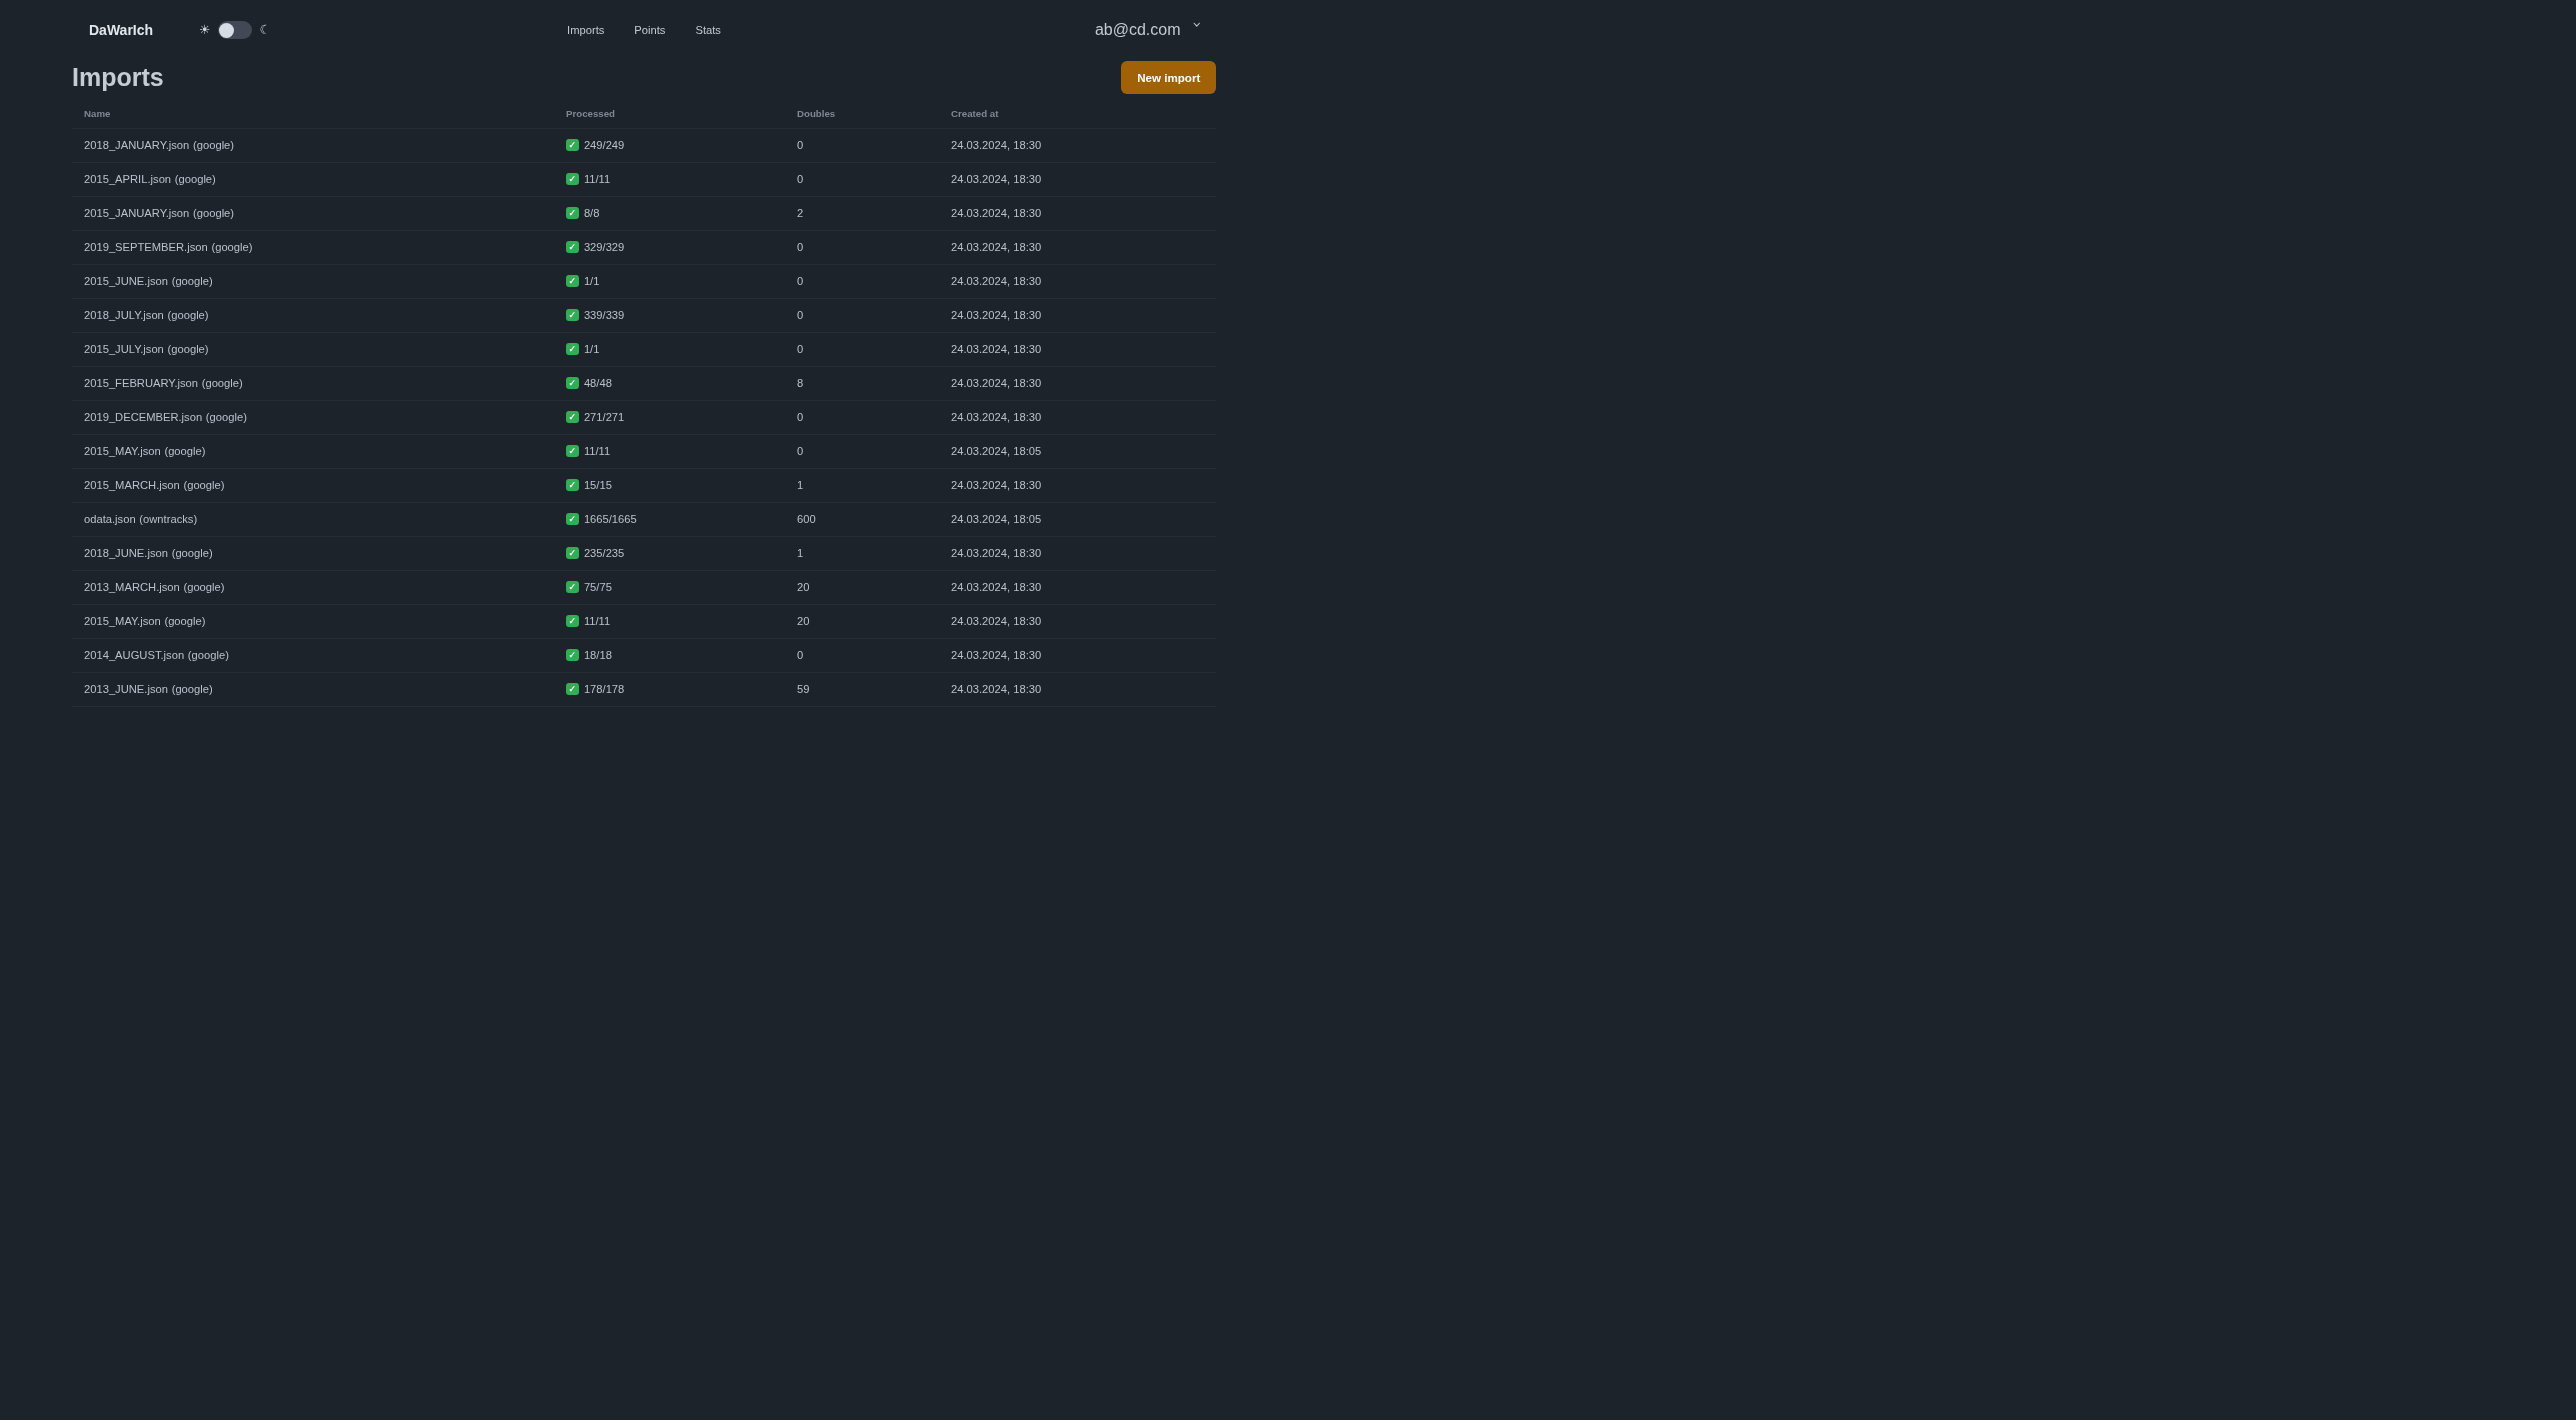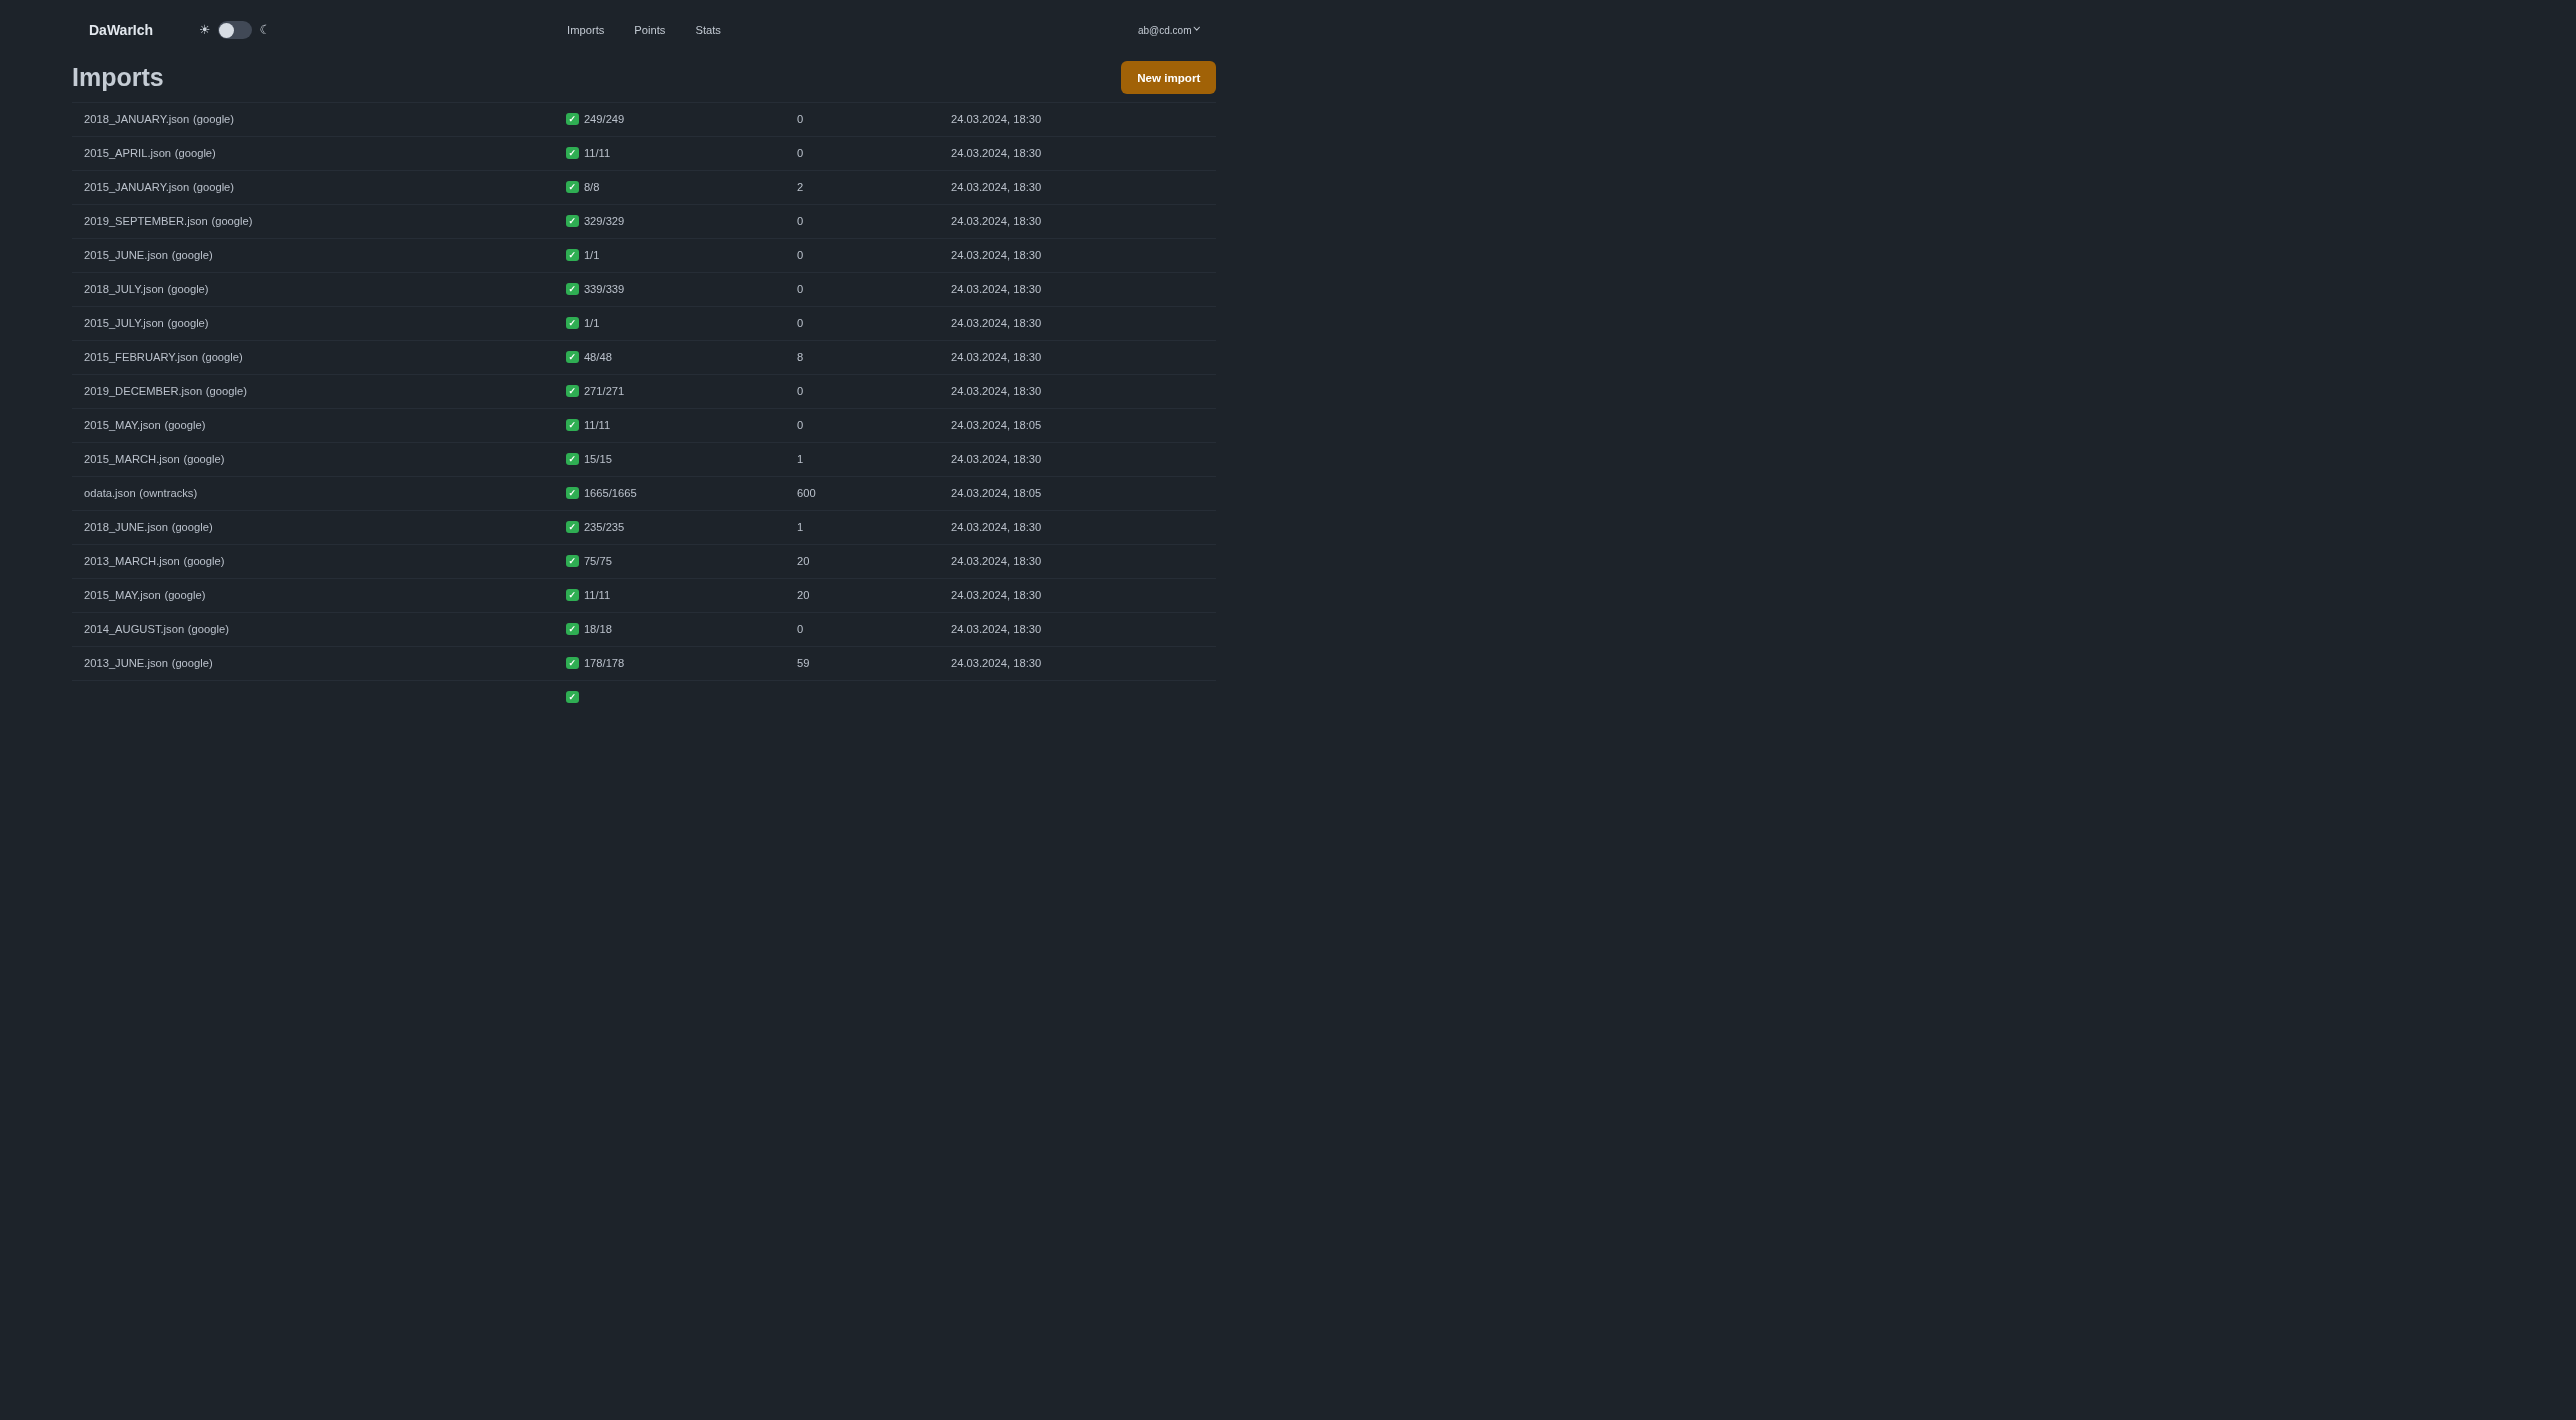--- a/index.html
+++ b/index.html
@@ -61,22 +61,22 @@
     transform: translateX(-50%);
     display: flex;
     gap: 30px;
     font-size: 11.2px;
     color: #c3cad3;
   }
   .nav-link { cursor: pointer; }
   .user-menu {
     margin-left: auto;
     display: flex;
-    gap: 1px;
-    font-size: 10px;
+    gap: 12px;
+    font-size: 16px;
     color: #c3cad3;
     cursor: pointer;
   }
   .chevron-down {
     width: 7.5px;
     height: 7.5px;
     display: inline-block;
   }
 
   
@@ -178,20 +178,26 @@
 </div>
 
 <div class="content">
 
   <div class="page-header">
     <h1 class="page-title">Imports</h1>
     <button class="btn-primary">New import</button>
   </div>
 
   <div class="table">
+    <div class="table-header">
+      <div class="cell">Name</div>
+      <div class="cell">Processed</div>
+      <div class="cell">Doubles</div>
+      <div class="cell">Created at</div>
+    </div>
     <div id="table-body">
         <div class="table-row">
           <div class="cell name-cell"><a class="file-link">2018_JANUARY.json</a><span class="file-source">(google)</span></div>
           <div class="cell processed-cell">
             <span class="check-badge">✓</span>
             <span>249/249</span>
           </div>
           <div class="cell">0</div>
           <div class="cell">24.03.2024, 18:30</div>
         </div>

